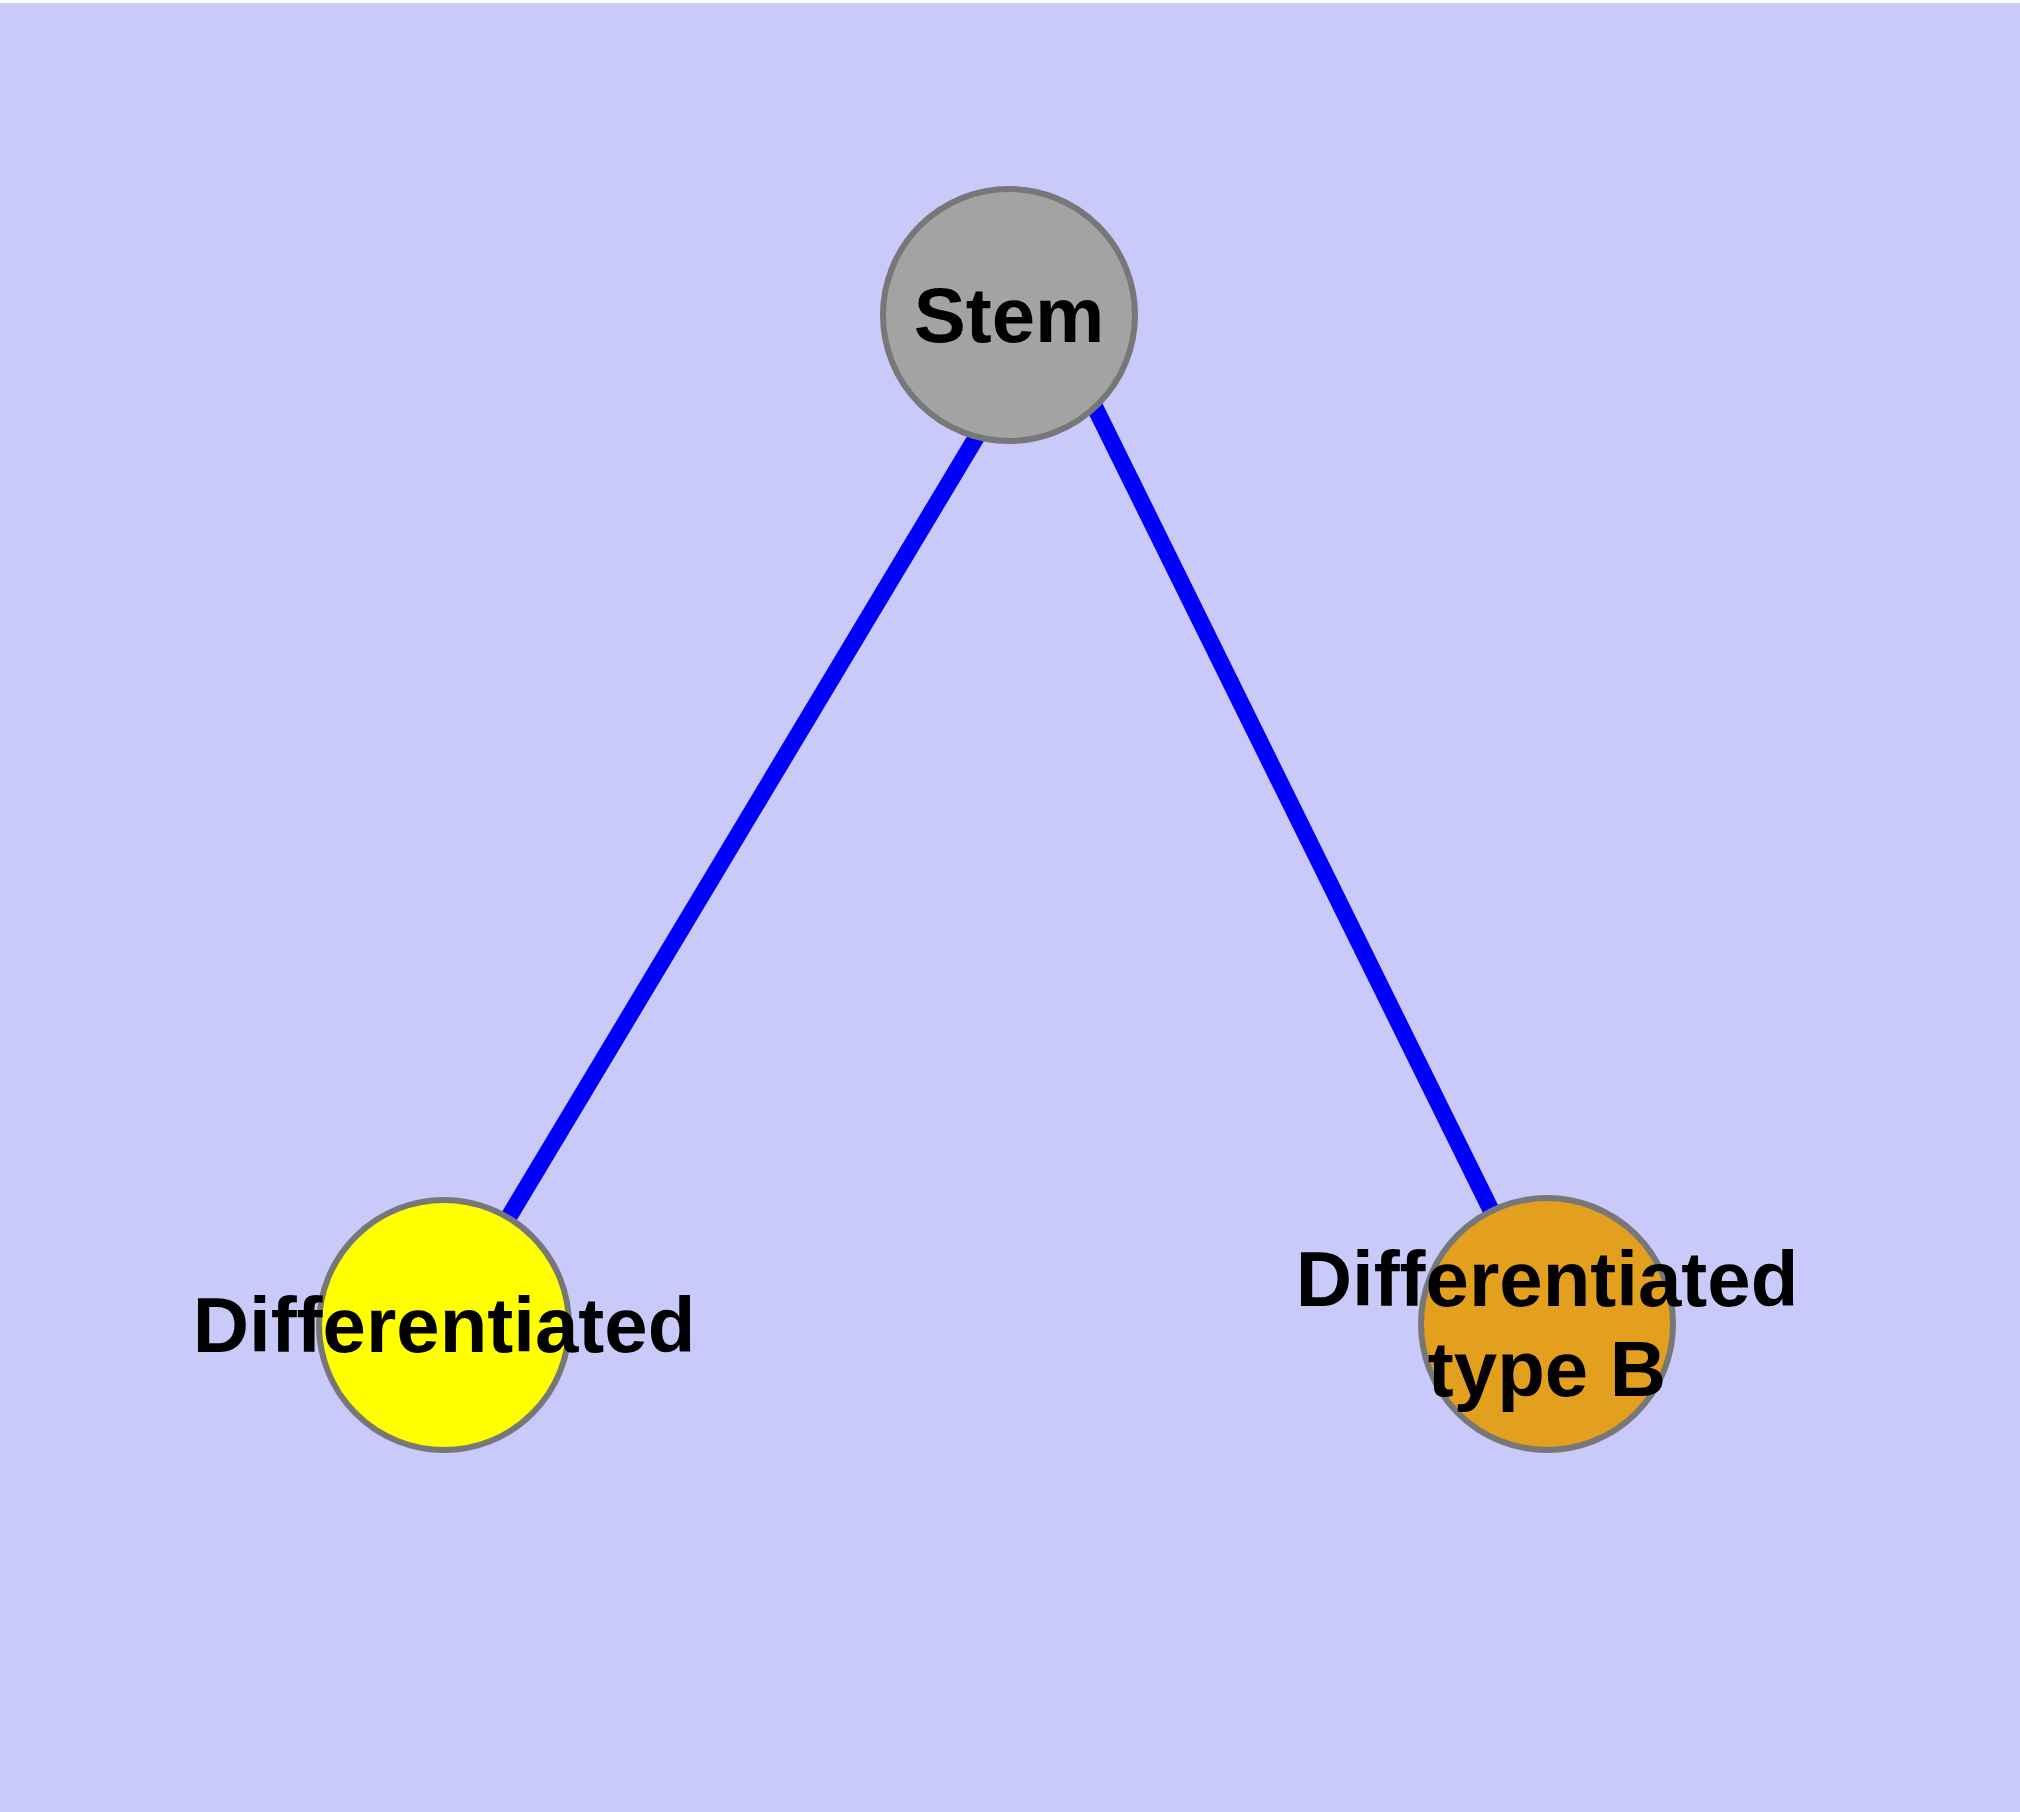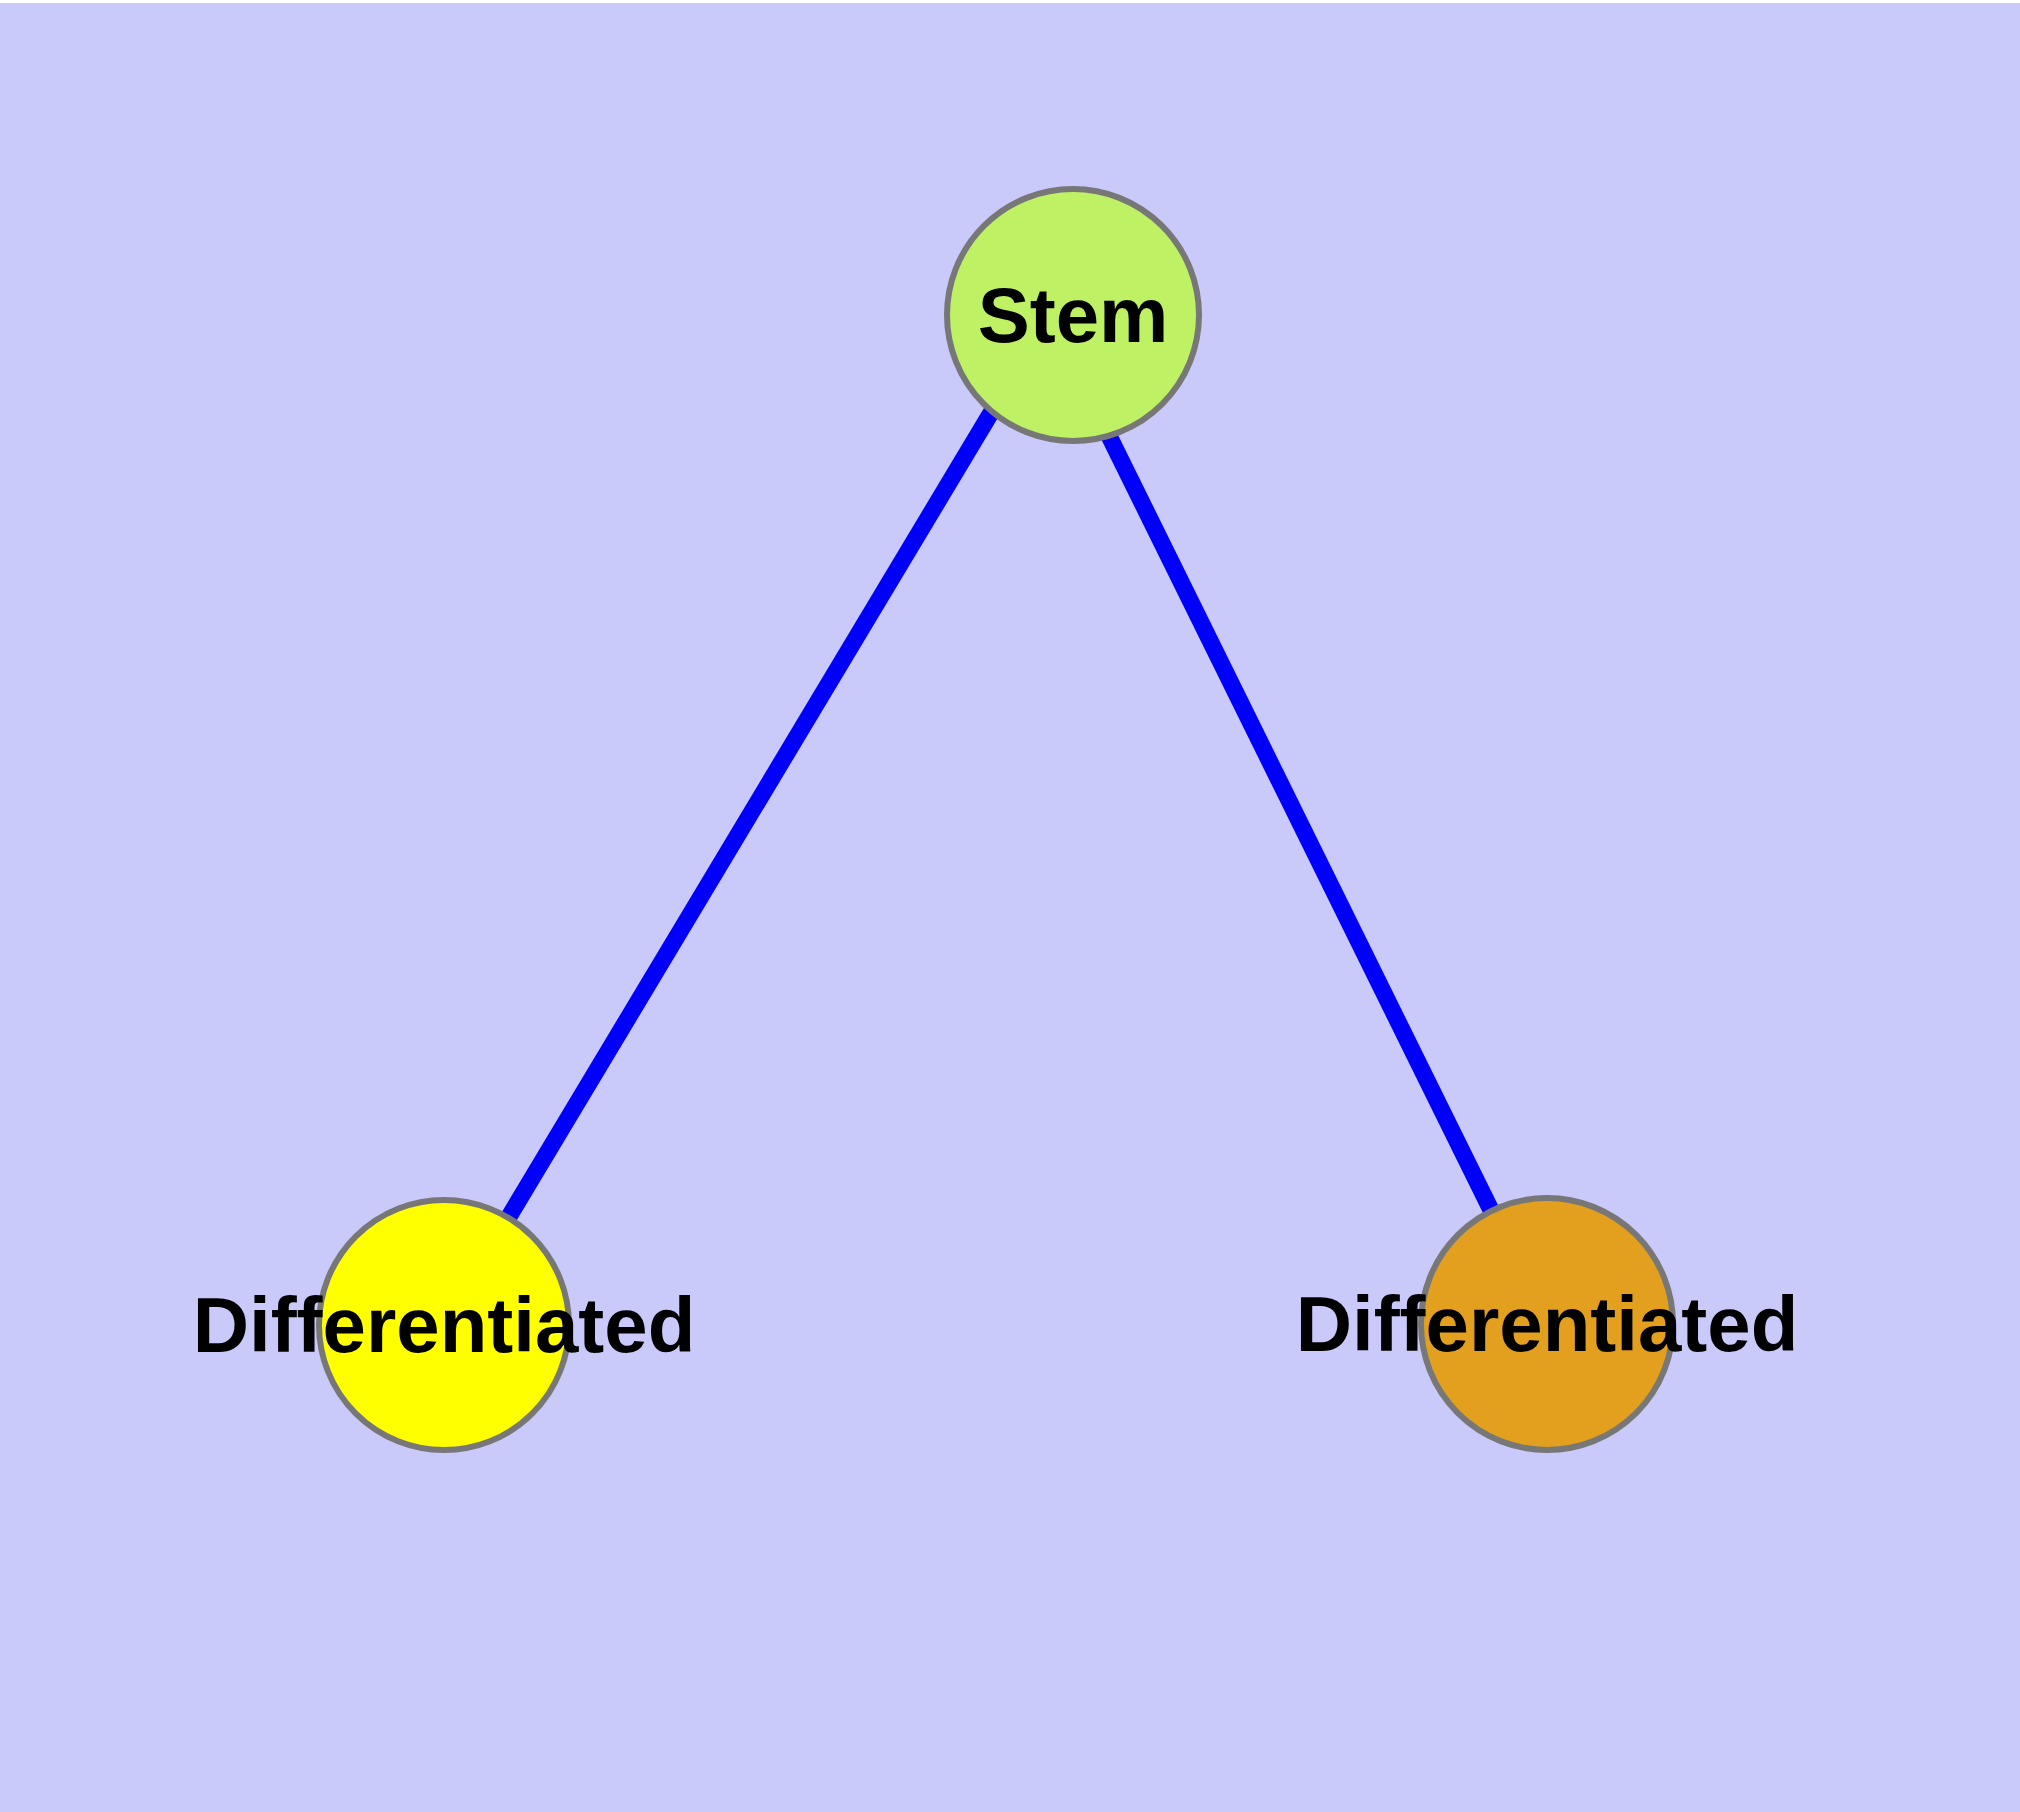--- a/index.html
+++ b/index.html
@@ -56,33 +56,34 @@
 
 <div class="canvas" style="background: rgb(201, 201, 250);">
 
   <div class="top-strip" style="background: rgb(255, 255, 255);"></div>
 
   <svg class="edge-layer" viewBox="0 0 2384 2138" preserveAspectRatio="none">
     <line x1="1238" y1="372" x2="524" y2="1563" stroke="#0000FA" stroke-width="20"></line>
     <line x1="1238" y1="372" x2="1825" y2="1562" stroke="#0000FA" stroke-width="20"></line>
   </svg>
 
-  <div class="node" style="left: 944px; top: 186px; width: 258px; height: 258px; background: #bef264; border-color: rgb(119, 119, 119); border-width: 6.8px;">
+  <div class="node" style="left: 880px; top: 186px; width: 258px; height: 258px; background: #a3a3a3; border-color: rgb(119, 119, 119); border-width: 6.8px;">
     <div class="node-label" style="color: rgb(0, 0, 0);">
       <div class="line">Stem</div>
 
     </div>
   </div>
 
   <div class="node" style="left: 316px; top: 1197px; width: 256px; height: 256px; background: rgb(255, 255, 0); border-color: rgb(119, 119, 119); border-width: 6.8px;">
     <div class="node-label" style="color: rgb(0, 0, 0);">
       <div class="line">Differentiated</div>
     </div>
   </div>
 
   <div class="node" style="left: 1418px; top: 1195px; width: 258px; height: 258px; background: rgb(227, 160, 30); border-color: rgb(119, 119, 119); border-width: 6.8px;">
     <div class="node-label" style="color: rgb(0, 0, 0);">
       <div class="line">Differentiated</div>
+      <div class="line">type B</div>
     </div>
   </div>
 
 </div>
 
 
 </body></html>

